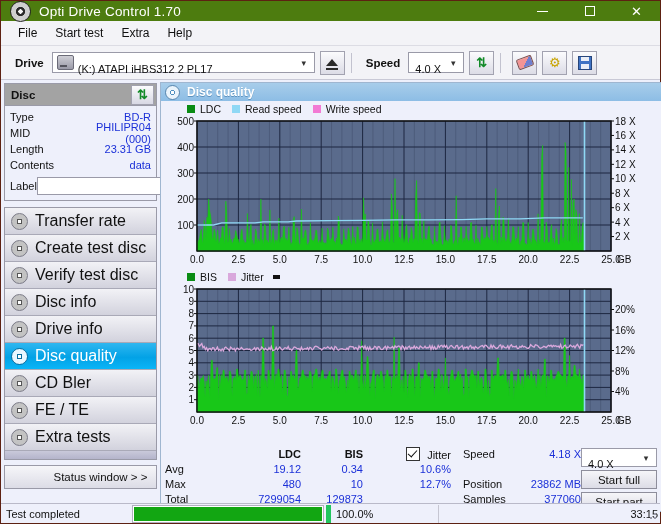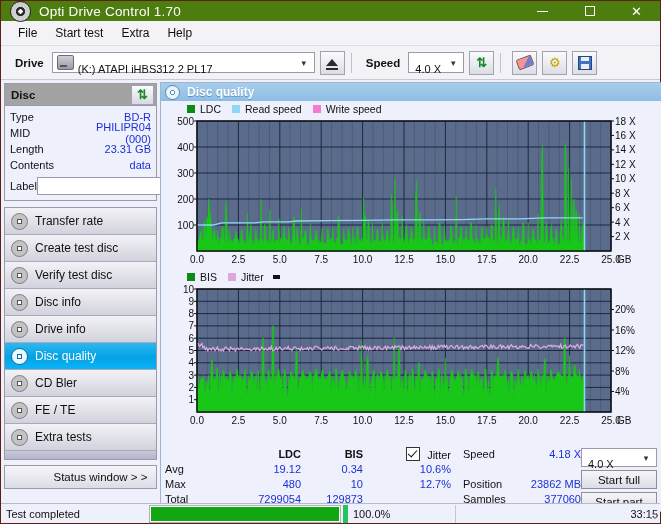--- a/index.html
+++ b/index.html
@@ -95,21 +95,21 @@
   .lbl-input{flex:1;height:18px;background:#fff;border:1px solid #9a9aa8;box-sizing:border-box;}
   .lbl-btn{width:21px;height:19px;margin-left:4px;background:linear-gradient(#fbfbfd,#d8d8e4);
     border:1px solid #a2a2b0;display:flex;align-items:center;justify-content:center;}
   .cd-ic{width:13px;height:13px;border-radius:50%;background:radial-gradient(circle,#fdfdf0 0 22%,#9b9b66 23% 30%,#e8e89a 31% 100%);border:1px solid #9a9a6a;}
   
   .navlist{margin-top:6px;border:1px solid #9a9aa8;background:#d6d6e0;padding:0;box-sizing:border-box;}
   .nav-item{
     display:flex;align-items:center;height:27px;
     background:linear-gradient(#f2f2f6,#d2d2dd);
     border-bottom:1px solid #a9a9b7;box-sizing:border-box;padding-left:6px;
-    font-size:12px;color:#111;
+    font-size:16px;color:#111;
   }
   .nav-item.active{
     background:linear-gradient(#2fb7f0,#03a2e6 55%,#0ab5f7);
     color:#fff;
   }
   .nav-ic{width:15px;height:15px;border-radius:50%;margin-right:7px;flex:none;
     background:radial-gradient(circle,#fff 0 17%,#555 18% 27%,#c3c3c3 28% 75%,#8e8e8e 76% 100%);
     border:1px solid #7c7c88;}
   .nav-item.active .nav-ic{background:radial-gradient(circle,#fff 0 17%,#0a6fa0 18% 27%,#e9f7ff 28% 75%,#bfe6fb 76% 100%);border-color:#0a6fa0;}
   .nav-spacer{height:8px;background:linear-gradient(#c9c9da,#b4b4cb);}
@@ -148,21 +148,21 @@
     border:1px solid #8e8e9c;display:flex;align-items:center;justify-content:center;
     font-size:11.5px;color:#111;box-sizing:border-box;
   }
   
   .statusbar{
     position:absolute;left:0;bottom:0;width:659px;height:20px;
     background:#eef0fb;border-top:1px solid #b9b9c8;display:flex;align-items:center;
     font-size:11px;color:#111;box-sizing:border-box;
   }
   .sb-cell{height:18px;display:flex;align-items:center;padding:0 5px;box-sizing:border-box;}
-  .sb-msg{width:148px;text-align:center;}
+  .sb-msg{width:131px;text-align:center;}
   .sb-prog{width:192px;border:1px solid #b0b0bf;background:#fff;position:relative;padding:0;margin-right:2px;}
   .sb-fill{position:absolute;left:1px;top:1px;bottom:1px;background:#12a612;}
   .sb-pct{width:112px;border-left:5px solid #22c55e;}
   .sb-time{flex:1;justify-content:flex-end;border-left:1px solid #c6c6d2;padding-right:2px;}
   .grip{position:absolute;right:3px;bottom:3px;width:10px;height:10px;
     background:
       radial-gradient(circle at 8px 8px,#9a9aa8 1px,transparent 1.2px),
       radial-gradient(circle at 4px 8px,#9a9aa8 1px,transparent 1.2px),
       radial-gradient(circle at 8px 4px,#9a9aa8 1px,transparent 1.2px);
   }

